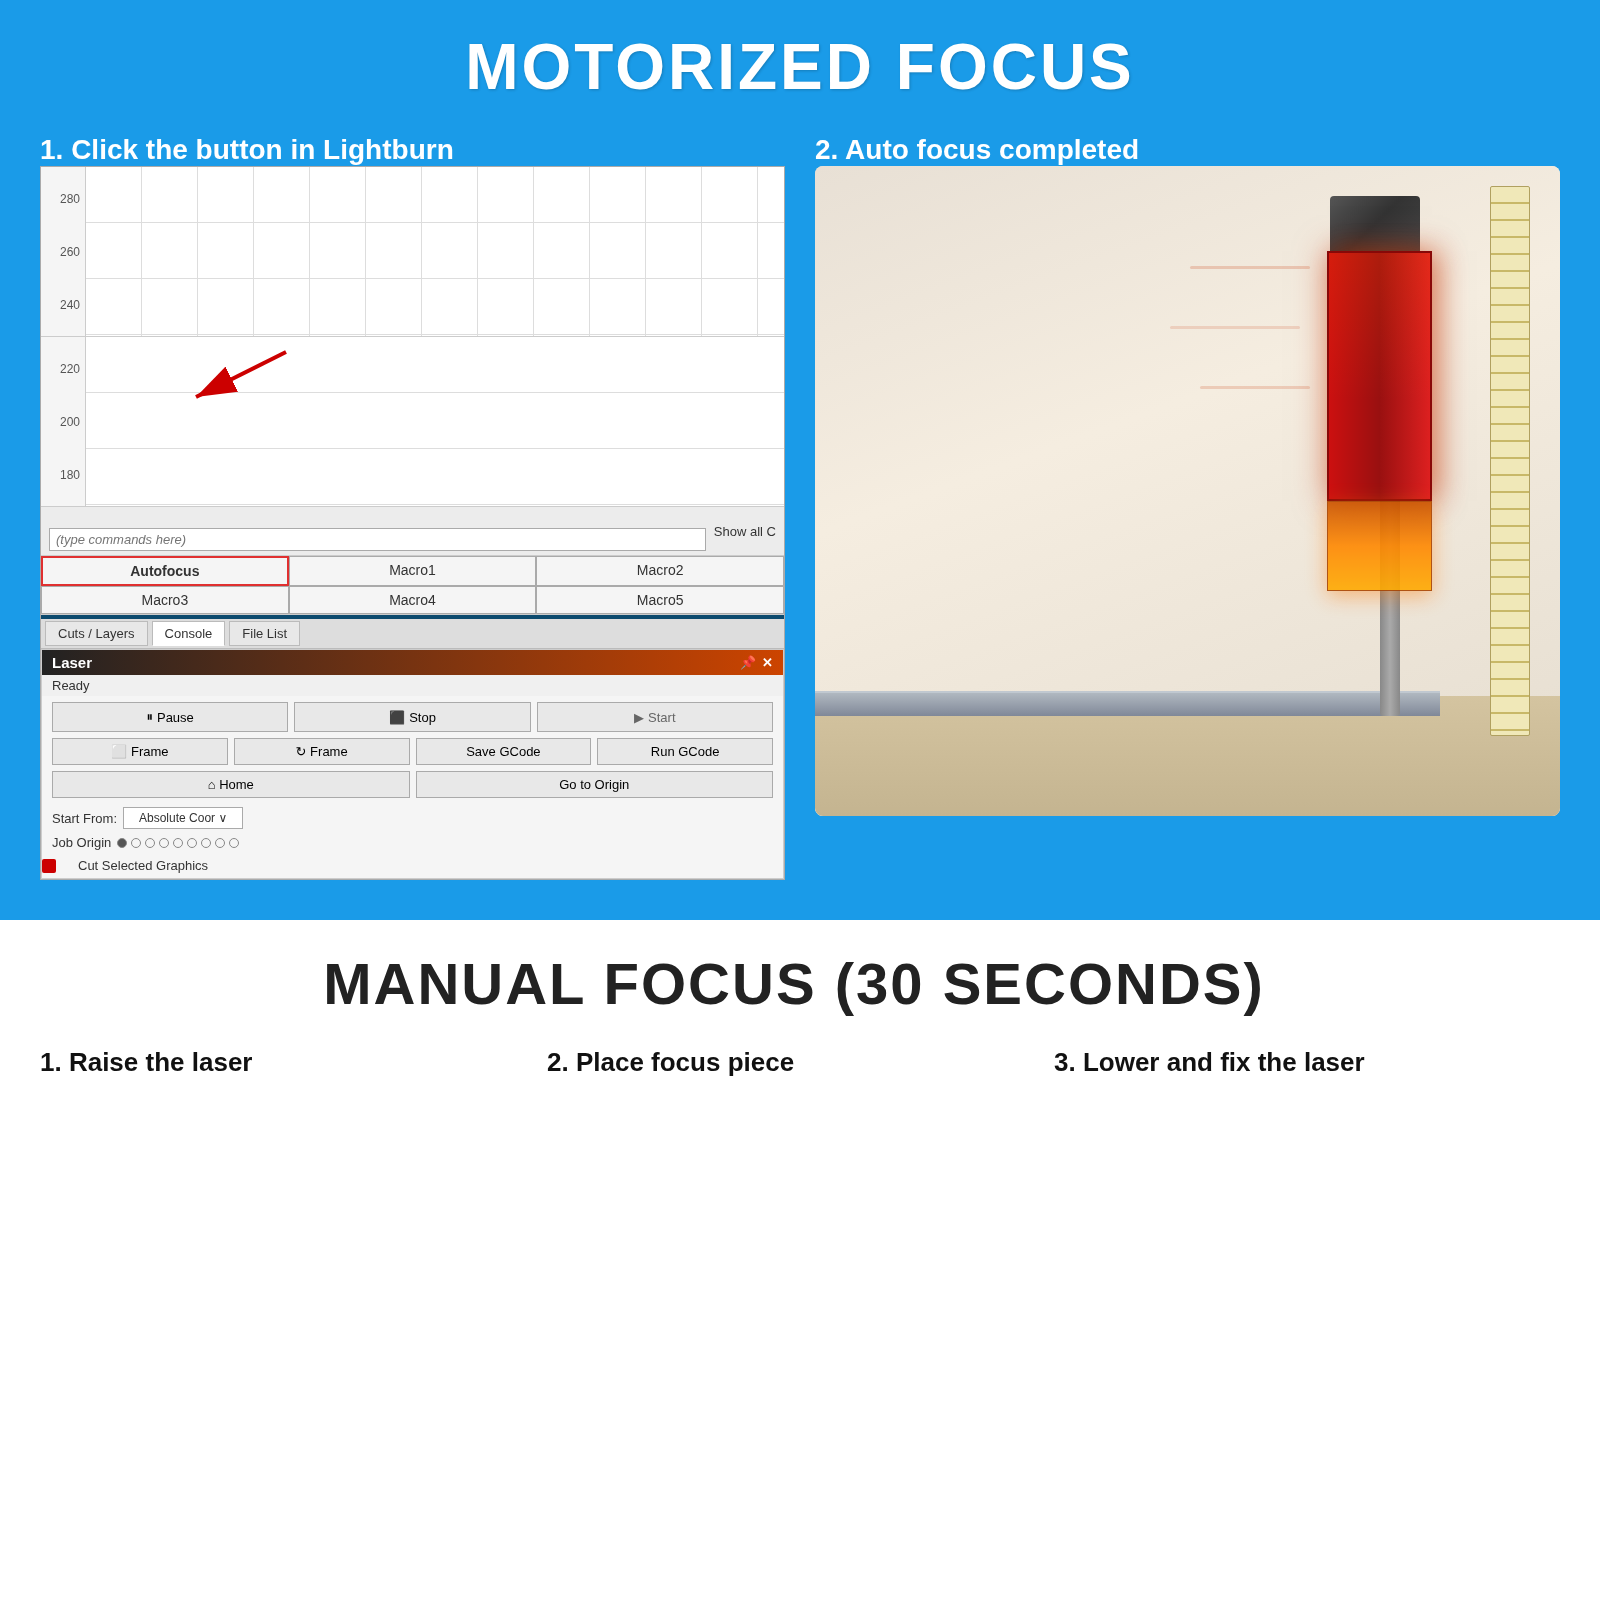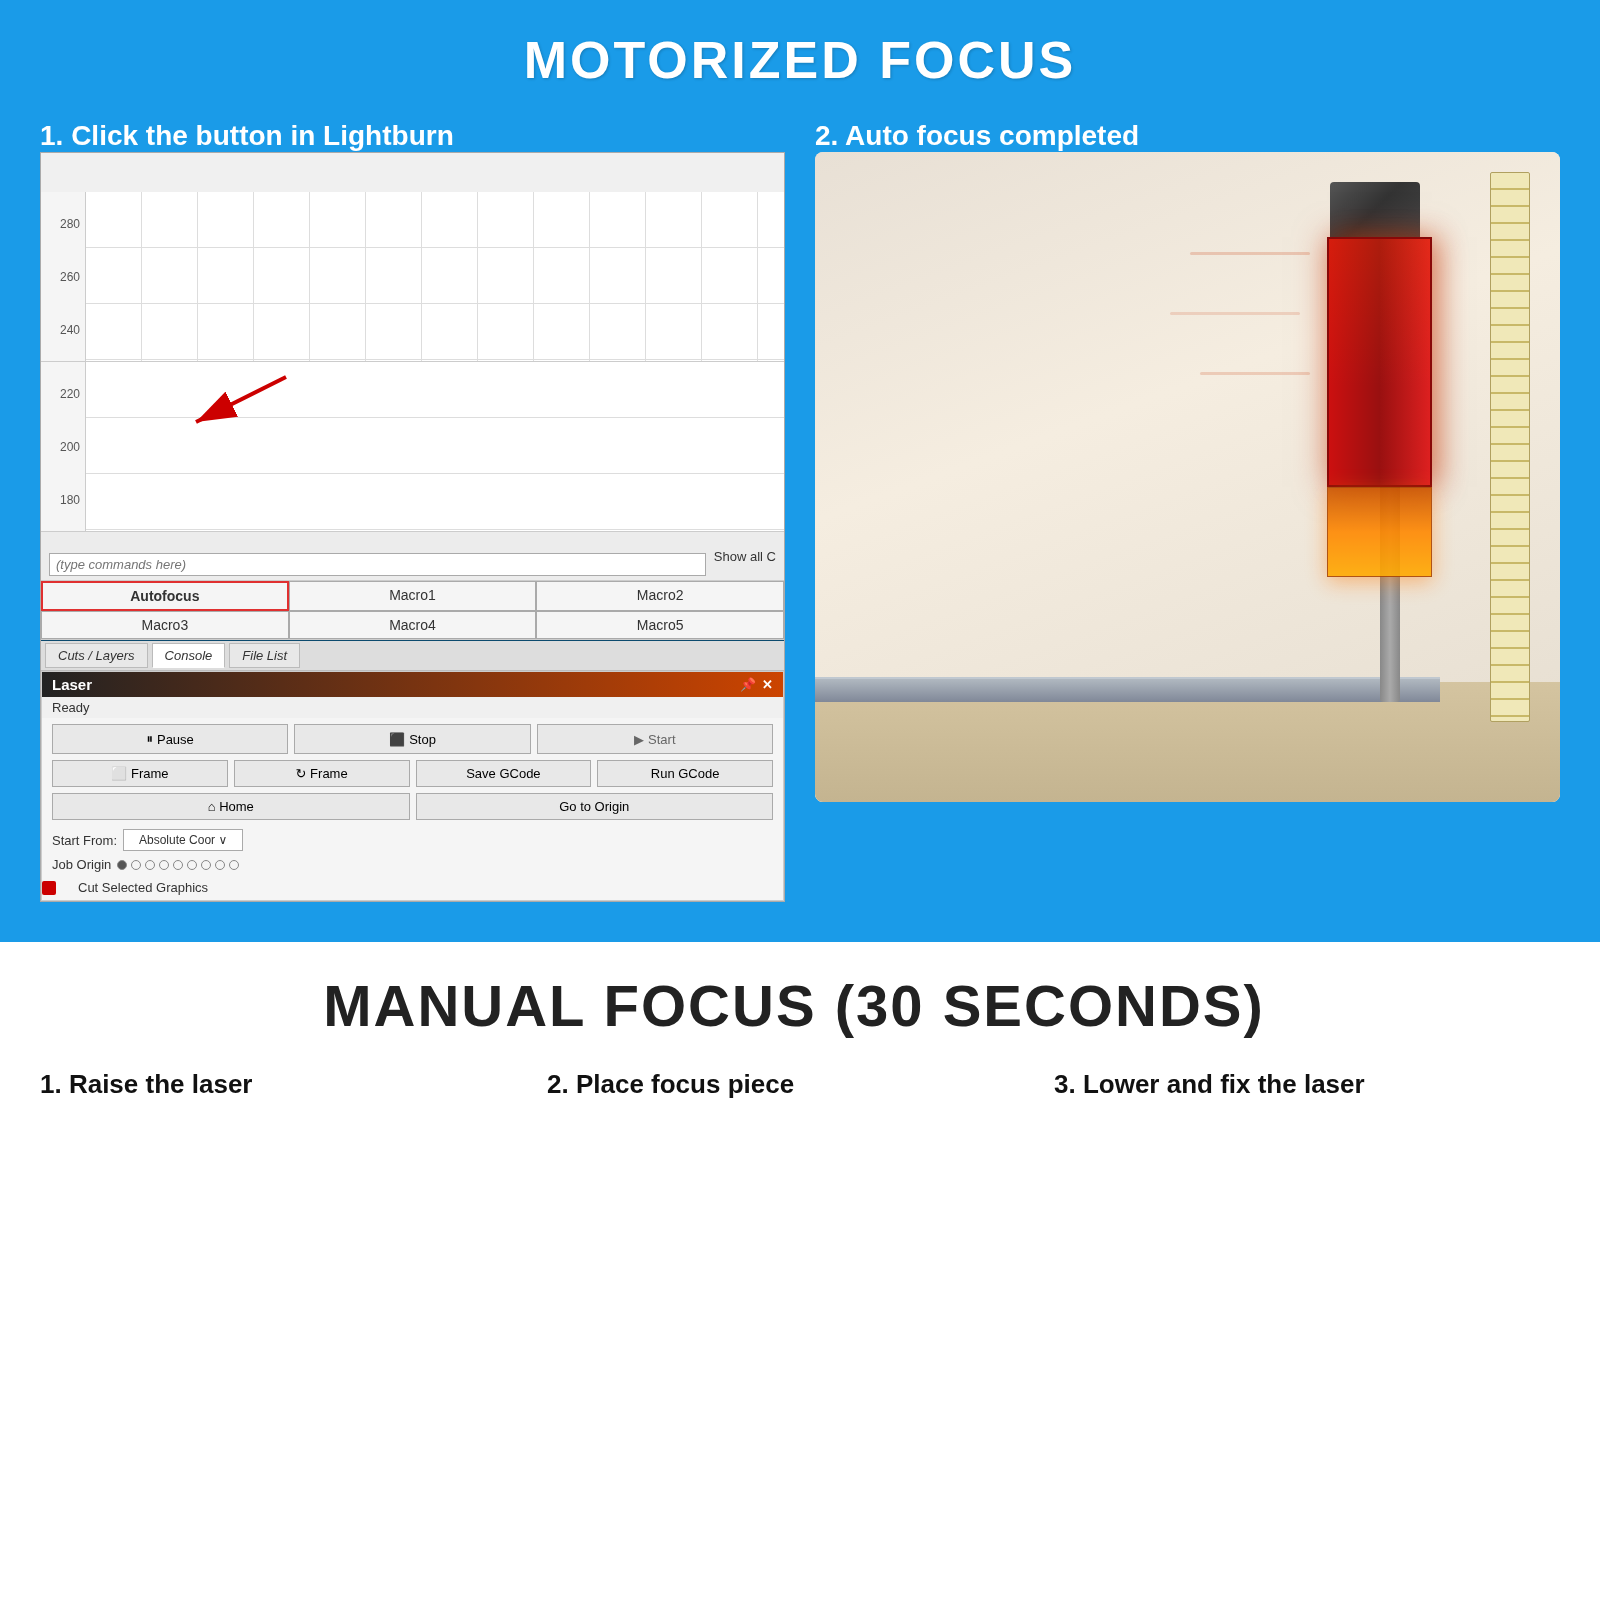--- a/index.html
+++ b/index.html
@@ -14,21 +14,21 @@
     
     .top-section {
       background: #1a9be8;
       width: 100%;
       padding: 30px 40px 40px 40px;
     }
 
     .main-title {
       text-align: center;
       color: #ffffff;
-      font-size: 52px;
+      font-size: 64px;
       font-weight: 900;
       letter-spacing: 3px;
       margin-bottom: 30px;
       text-shadow: 1px 1px 3px rgba(0,0,0,0.2);
     }
 
     .top-panels {
       display: flex;
       gap: 30px;
       width: 100%;
@@ -90,24 +90,23 @@
       text-align: center;
       cursor: pointer;
       color: #333;
       font-weight: bold;
     }
 
     .lb-tabs {
       display: flex;
       background: #ddd;
       border-bottom: 1px solid #bbb;
-      border-top: 1px solid #0c4a6e;
+      border-top: 4px solid #0c4a6e;
       padding: 2px 4px;
       gap: 4px;
-      font-style: italic;
     }
 
     .lb-tab {
       padding: 4px 12px;
       font-size: 13px;
       background: #e8e8e8;
       border: 1px solid #bbb;
       cursor: pointer;
       color: #333;
     }
@@ -342,21 +341,21 @@
 <div class="top-section">
   <div class="main-title">MOTORIZED FOCUS</div>
 
   <div class="top-panels">
 
     <div style="flex:1; display:flex; flex-direction:column;">
       <div class="panel-label">1. Click the button in Lightburn</div>
       <div class="lb-screenshot">
 
         <div class="grid-area-wrapper">
-          <div style="display:flex; background:#5eead4; min-height:170px; border-bottom:1px solid #ccc;margin-top:39px;">
+          <div style="display:flex; background:#5eead4; min-height:170px; border-bottom:1px solid #ccc;">
             <div style="width:45px; background:#f5f5f5; border-right:1px solid #ccc; padding:5px 5px; display:flex; flex-direction:column; justify-content:space-around;">
               <span style="font-size:12px; color:#555; text-align:right;">280</span>
               <span style="font-size:12px; color:#555; text-align:right;">260</span>
               <span style="font-size:12px; color:#555; text-align:right;">240</span>
             </div>
             <div style="flex:1; background:#fff; position:relative; background-image: repeating-linear-gradient(to bottom, transparent, transparent 55px, #ddd 55px, #ddd 56px), repeating-linear-gradient(to right, transparent, transparent 55px, #ddd 55px, #ddd 56px);">
             </div>
           </div>
 
           <div style="display:flex; background:#fff; min-height:170px; border-bottom:1px solid #ccc;">

